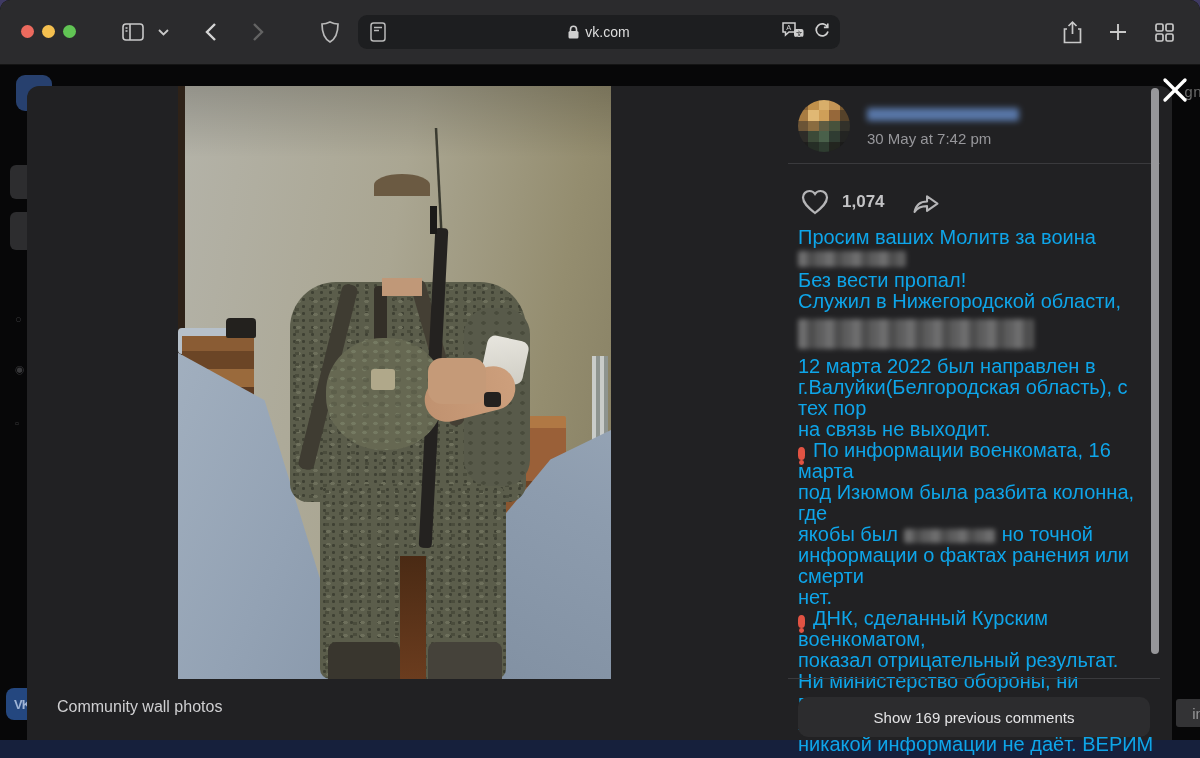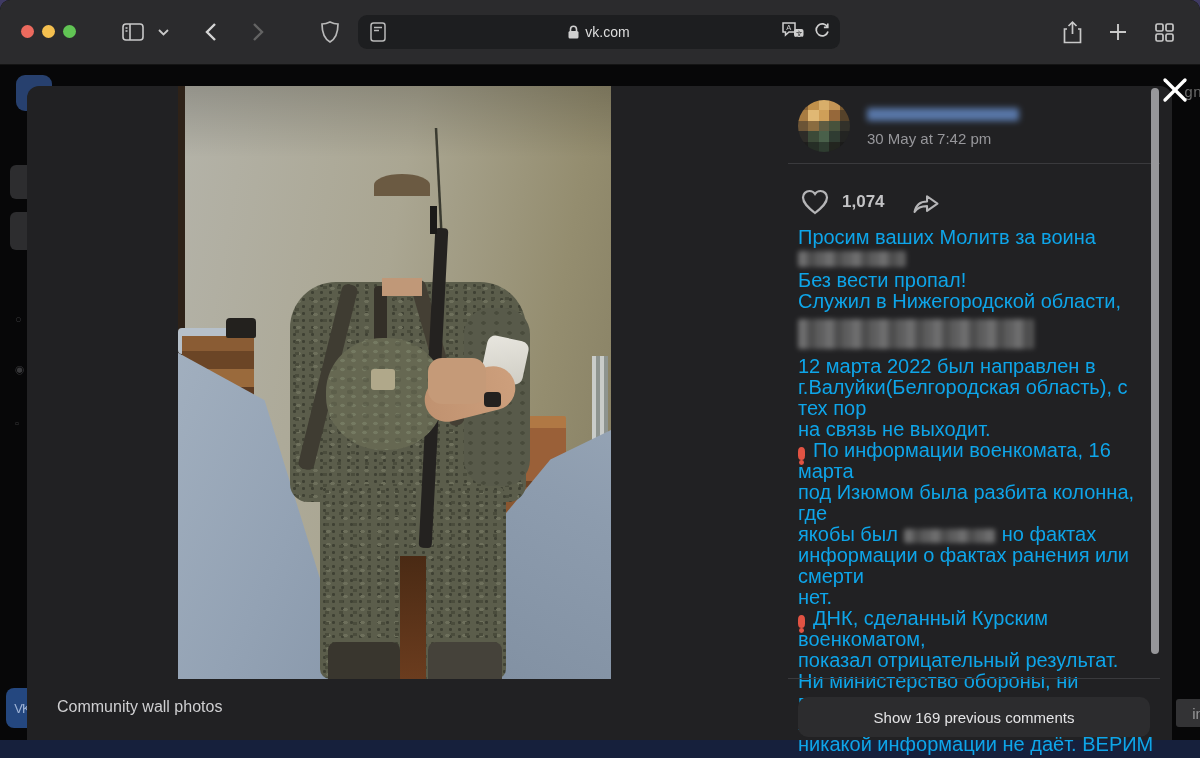--- a/index.html
+++ b/index.html
@@ -15,21 +15,21 @@
   .url-center{position:absolute;left:0;right:0;top:0;bottom:0;display:flex;align-items:center;justify-content:center;gap:6px;color:#dedede;font-size:14px;}
   .reader-ic{position:absolute;left:12px;top:7px;}
   .url-right{position:absolute;right:10px;top:6px;display:flex;gap:10px;align-items:center;}
 
   
   .page-bg{position:absolute;left:0;top:65px;width:1200px;height:693px;background:#070708;}
   .bg-vk-logo-top{position:absolute;left:16px;top:10px;width:36px;height:36px;border-radius:9px;background:#27406e;}
   .bg-side-rect{position:absolute;background:#2d2d2f;border-radius:6px;}
   .bg-glyph{position:absolute;color:#39393b;font-size:11px;}
   .navy-strip{position:absolute;left:0;top:675px;width:1200px;height:18px;background:#16203c;}
-  .bg-vk-logo-bottom{position:absolute;left:6px;top:623px;width:32px;height:40px;border-radius:8px;background:#24477f;color:#9fb4d6;font-size:13px;font-weight:normal;display:flex;align-items:center;justify-content:center;letter-spacing:-1px;}
+  .bg-vk-logo-bottom{position:absolute;left:6px;top:623px;width:32px;height:32px;border-radius:8px;background:#24477f;color:#9fb4d6;font-size:13px;font-weight:bold;display:flex;align-items:center;justify-content:center;letter-spacing:-1px;}
   .bg-in-badge{position:absolute;left:1176px;top:634px;width:44px;height:28px;background:#3f3f41;border-radius:3px;color:#b9b9bb;font-size:15px;display:flex;align-items:center;justify-content:center;opacity:.8;}
   .bg-partial-text{position:absolute;left:1184px;top:20px;color:#6a6a6a;font-size:15px;font-family:Liberation Mono, monospace;}
 
   
   .modal{position:absolute;left:27px;top:86px;width:1145px;height:654px;background:#212123;border-radius:12px 12px 0 0;}
   .close-x{position:absolute;left:1162px;top:77px;width:26px;height:26px;cursor:pointer;}
 
   
   .photo{position:absolute;left:151px;top:0;width:433px;height:593px;overflow:hidden;background:
      linear-gradient(180deg, rgba(0,0,0,.18) 0%, rgba(0,0,0,0) 12%),
@@ -321,21 +321,21 @@
         <div>Просим ваших Молитв за воина</div>
         <div class="redact rb1"></div>
         <div>Без вести пропал!</div>
         <div>Служил в Нижегородской области,</div>
         <div class="redact rb2"></div>
         <div>12 марта 2022 был направлен в</div>
         <div>г.Валуйки(Белгородская область), с тех пор</div>
         <div>на связь не выходит.</div>
         <div><span class="excl"></span><span>По информации военкомата, 16 марта</span></div>
         <div>под Изюмом была разбита колонна, где</div>
-        <div><span>якобы был</span><span class="redact rb-inline"></span><span>но фактах</span></div>
+        <div><span>якобы был</span><span class="redact rb-inline"></span><span>но точной</span></div>
         <div>информации о фактах ранения или смерти</div>
         <div>нет.</div>
         <div><span class="excl"></span><span>ДНК, сделанный Курским военкоматом,</span></div>
         <div>показал отрицательный результат.</div>
         <div>Ни министерство обороны, ни военкомат</div>
         <div>ЖИВОЙ!</div>
         <div>никакой информации не даёт. ВЕРИМ ЧТО</div>
         <div class="redact rb3"></div>
       </div>
 

